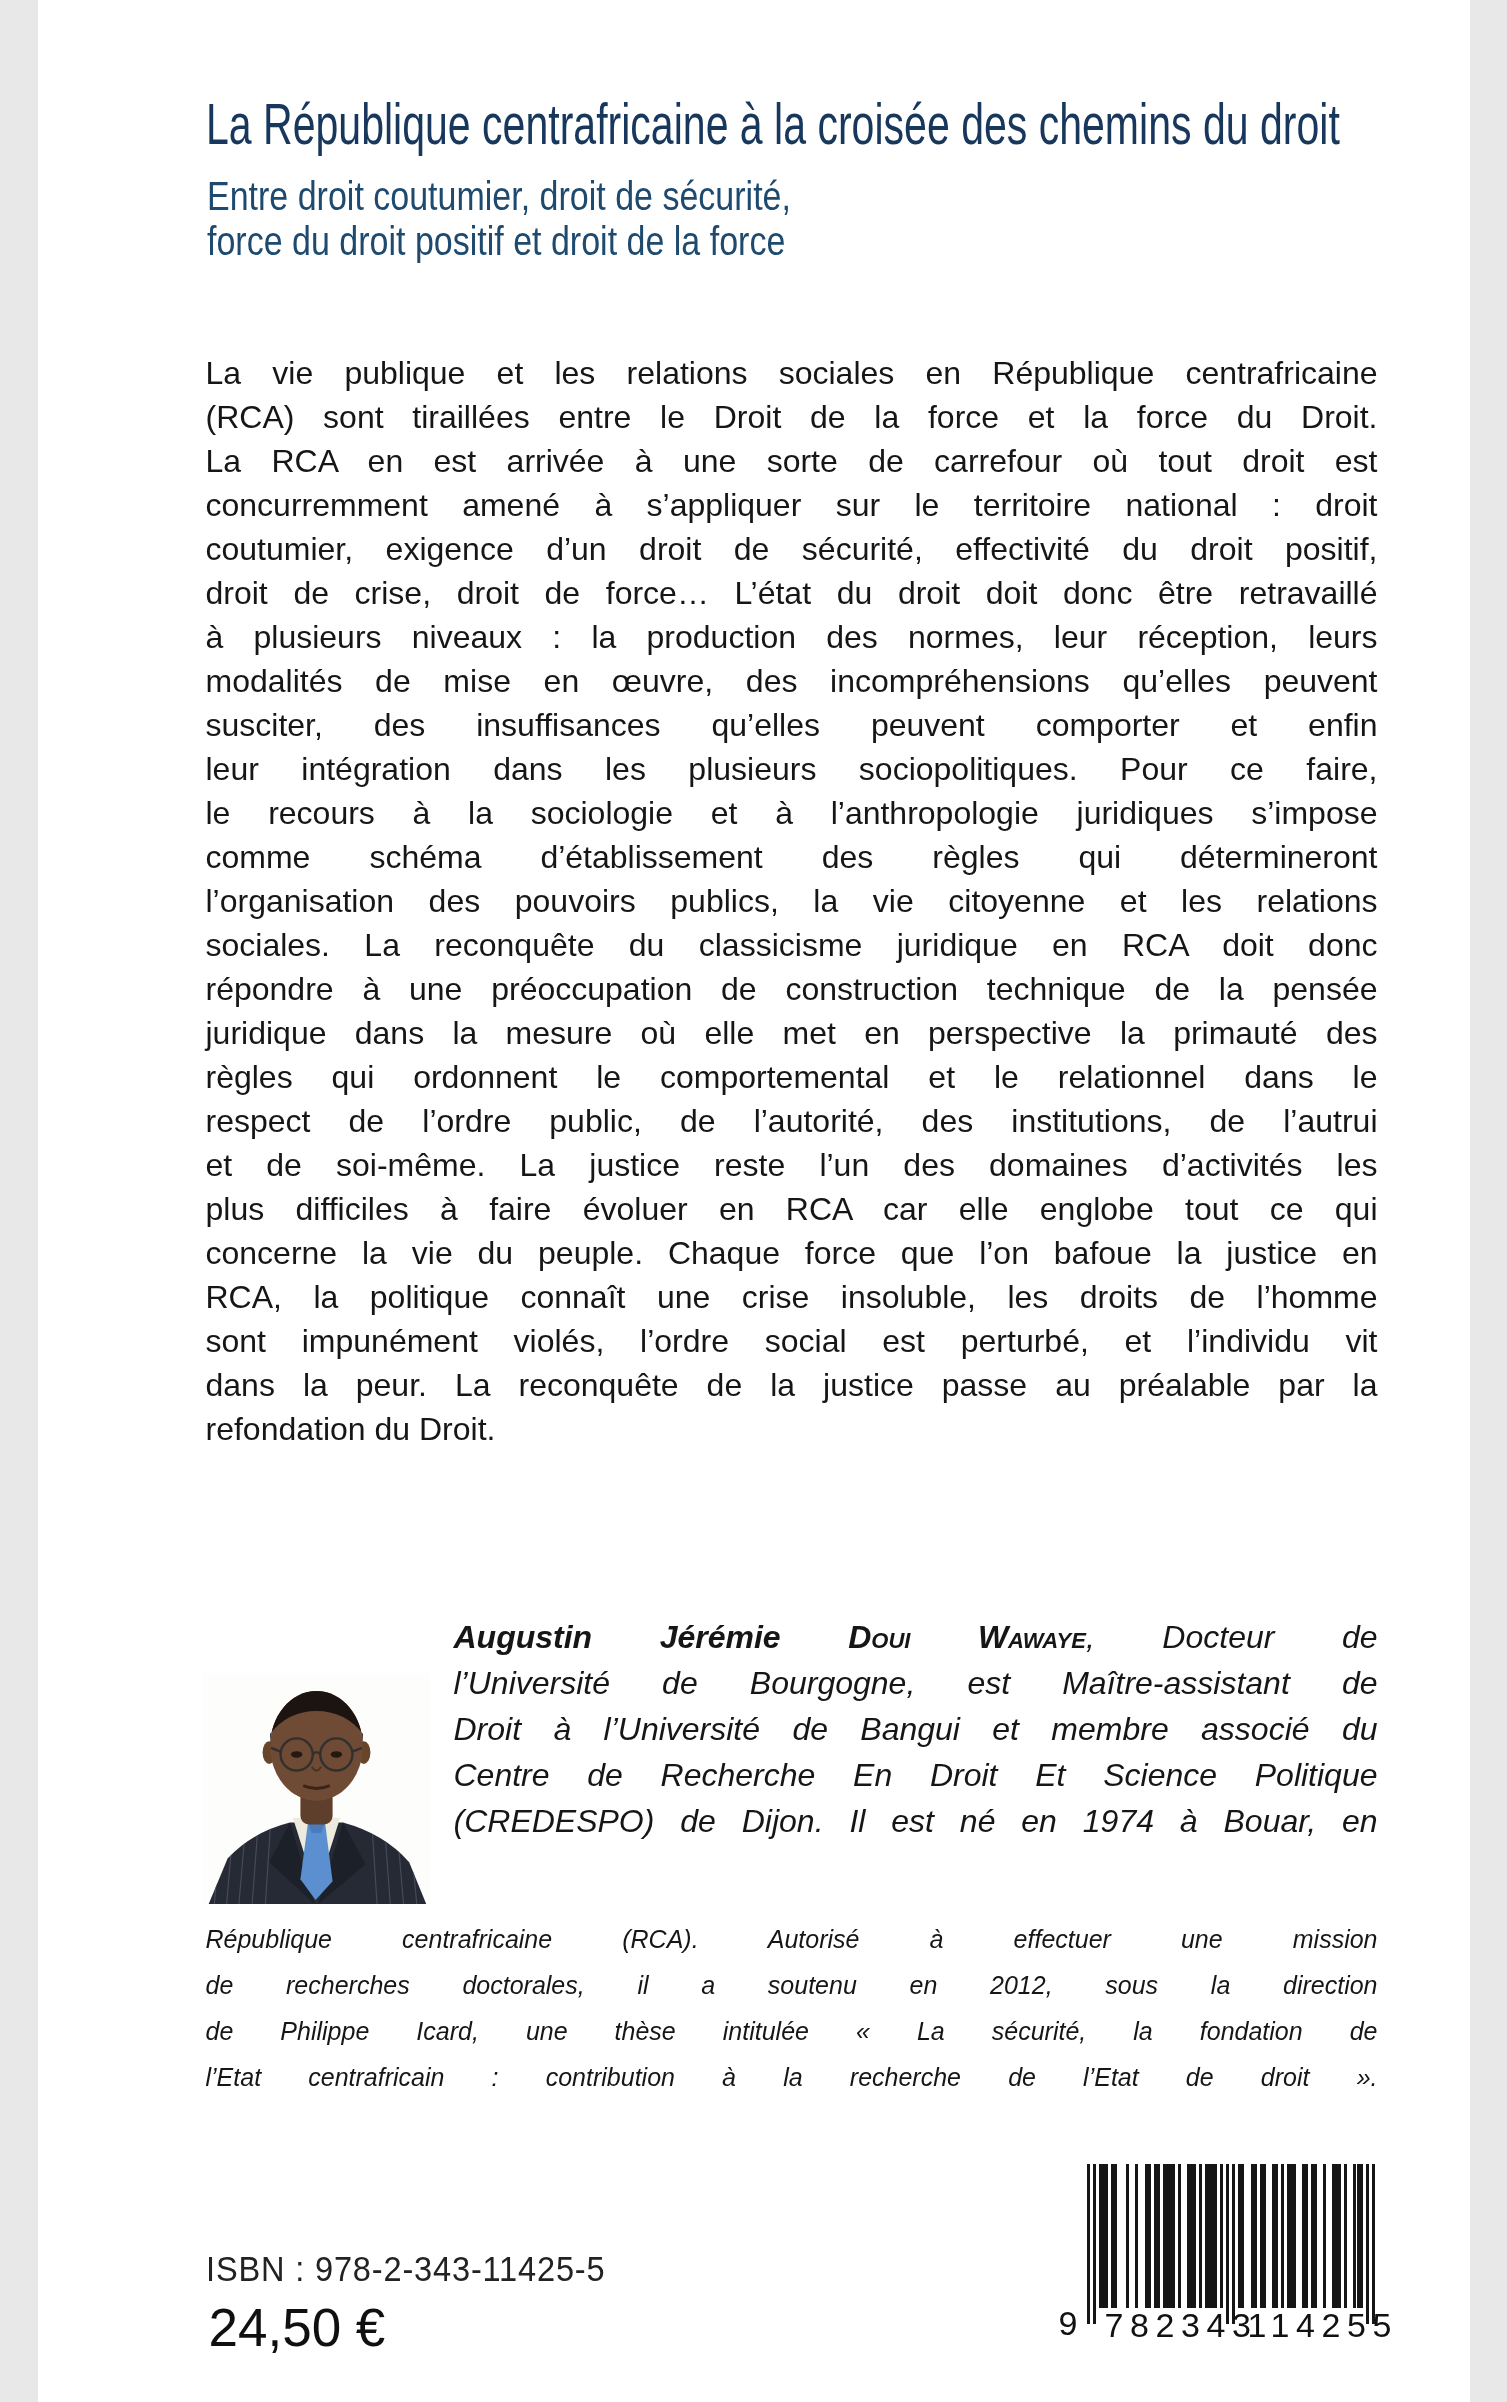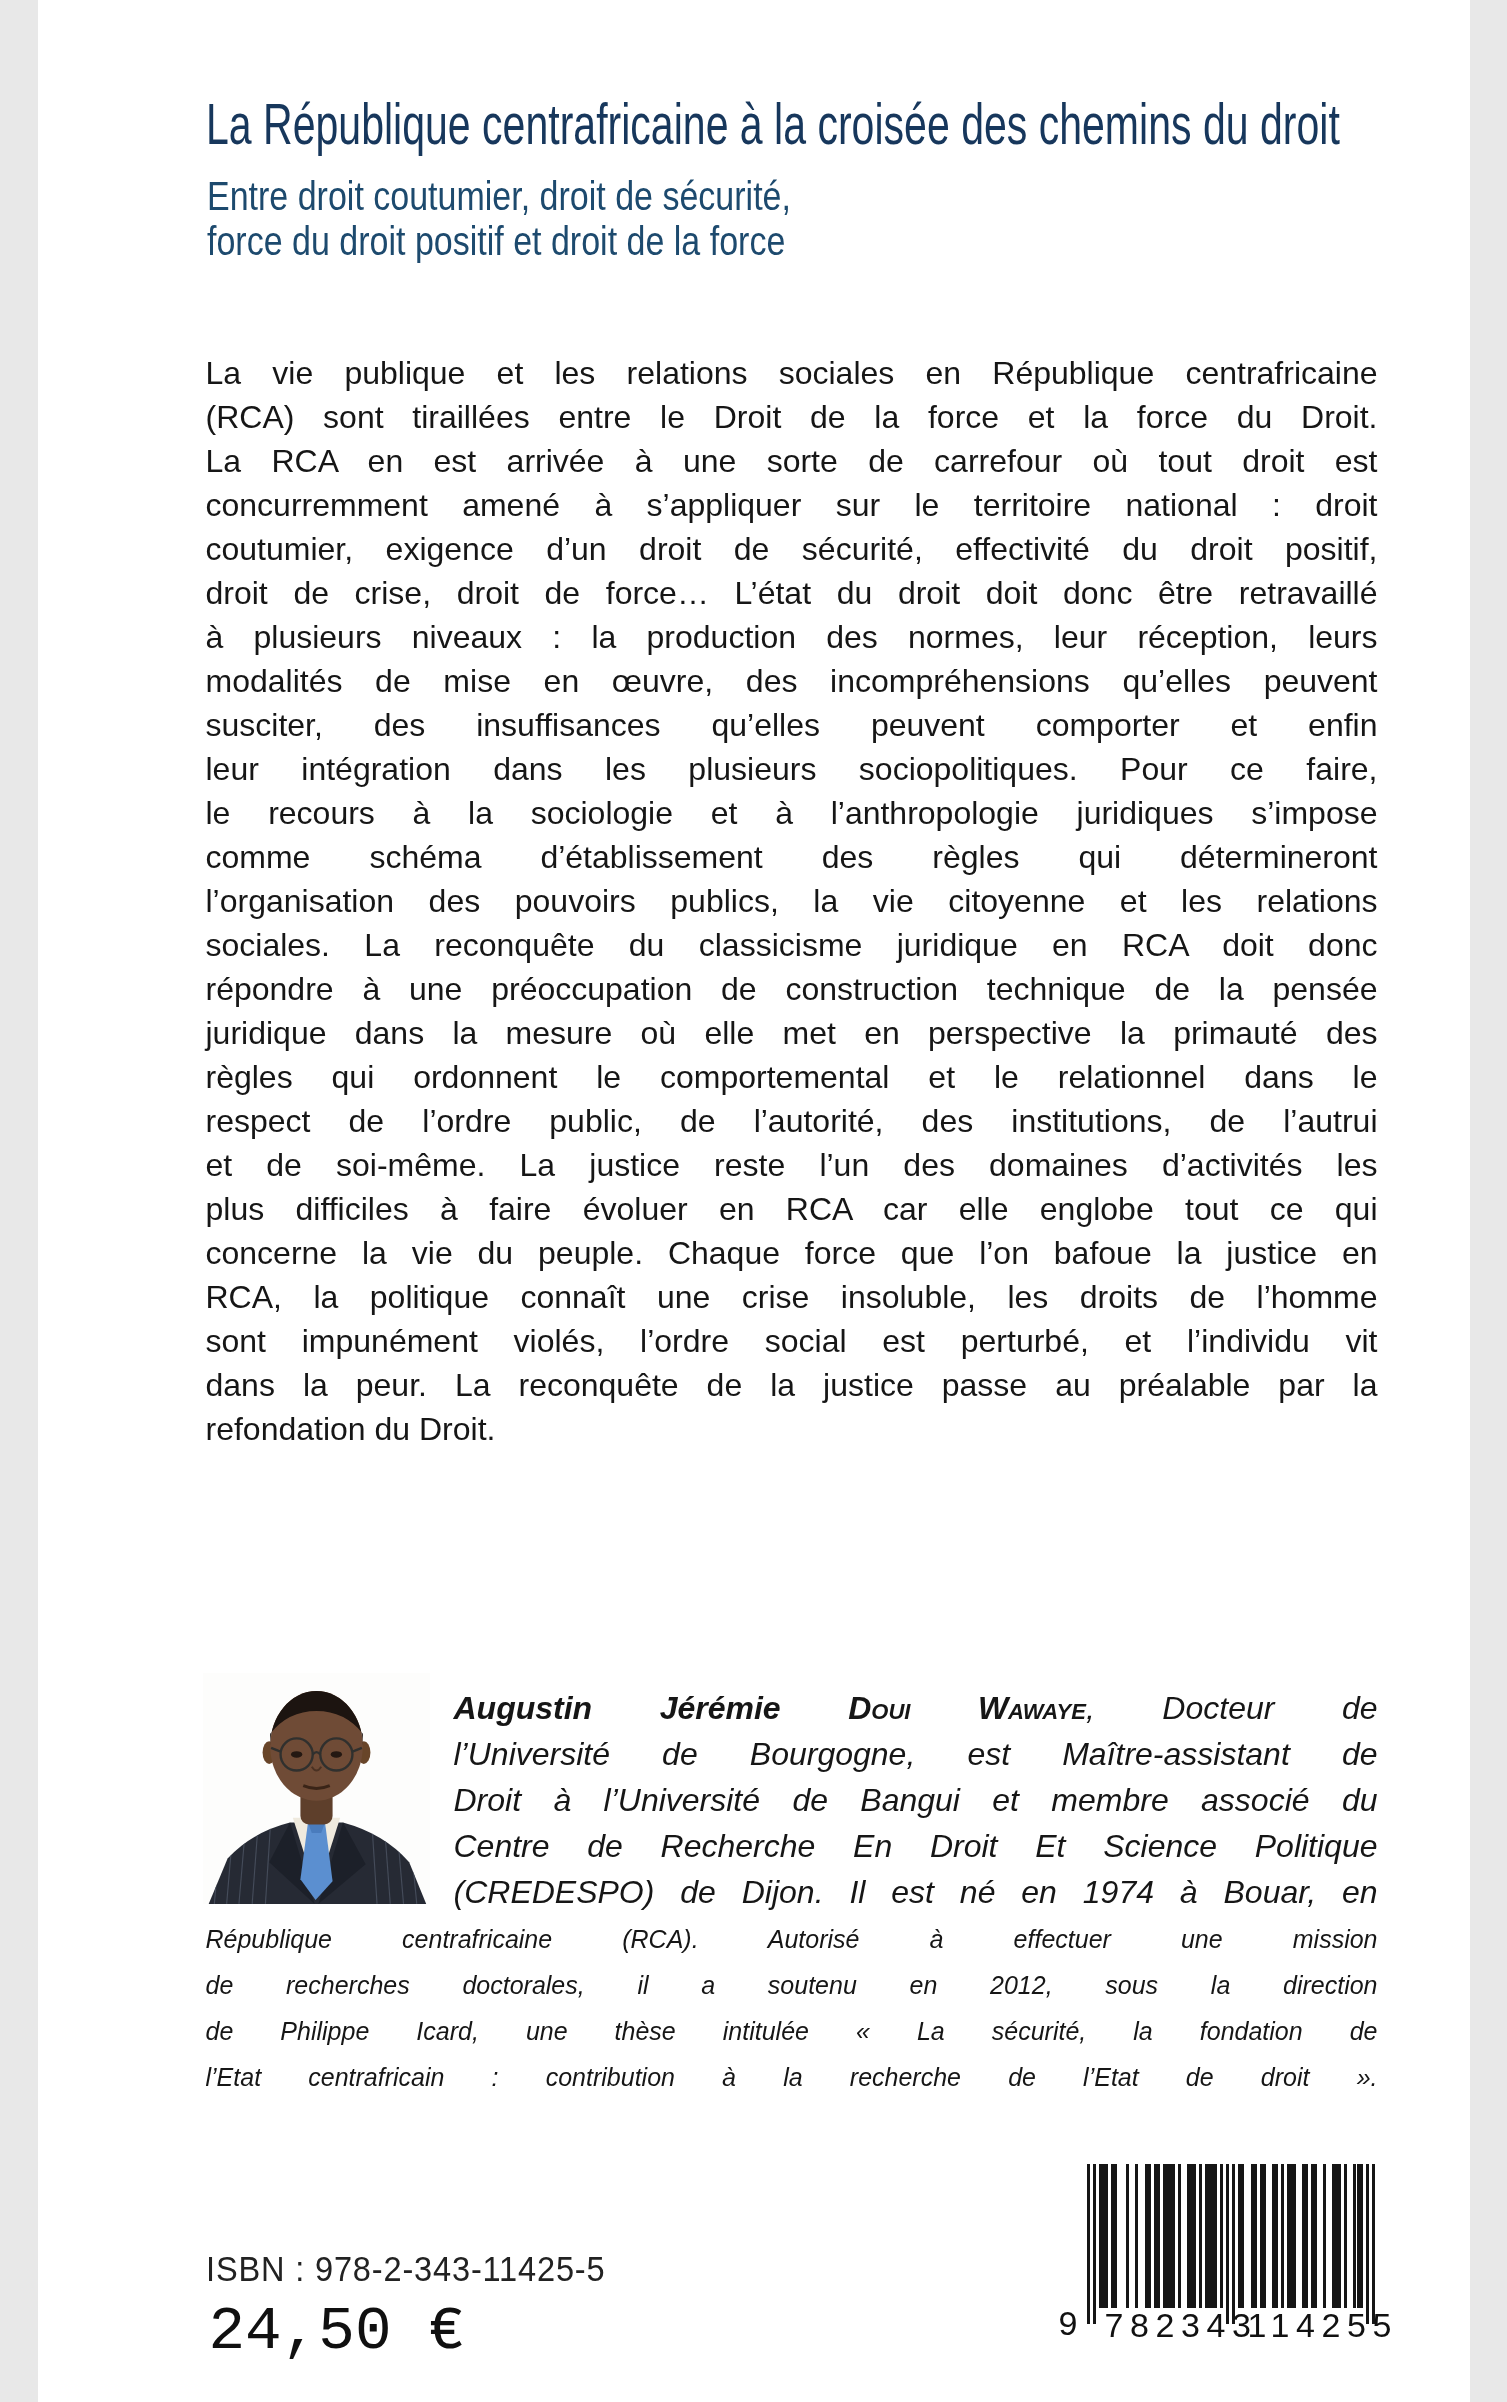--- a/index.html
+++ b/index.html
@@ -22,39 +22,39 @@
   
   .synopsis{
     position:absolute;left:168px;top:351px;width:1172px;
     font-size:32px;line-height:44px;color:#161616;
   }
   .syn-line{text-align:justify;text-align-last:justify;}
   .syn-line.last{text-align-last:left;}
   
   .bio-photo{position:absolute;left:165px;top:1673px;width:227px;height:231px;}
   .bio-narrow{
-    position:absolute;left:416px;top:1685px;width:924px;
+    position:absolute;left:416px;top:1614px;width:924px;
     font-size:32px;line-height:46px;font-style:italic;color:#161616;
   }
   .bio-wide{
     position:absolute;left:168px;top:1916px;width:1172px;
     font-size:25px;line-height:46px;font-style:italic;color:#161616;
   }
   .bio-line{text-align:justify;text-align-last:justify;}
   .bio-name{font-weight:bold;}
   .caps{font-variant:small-caps;}
   
   .isbn{
     position:absolute;left:168px;top:2249px;font-size:35px;color:#222;
     letter-spacing:0.9px;white-space:nowrap;
     transform:scaleX(.93);transform-origin:0 0;
   }
   .price{
     position:absolute;left:171px;top:2297px;
-    font-family:Liberation Mono, monospace;font-size:61px;color:#101010;
+    font-family:Liberation Sans, sans-serif;font-size:53px;color:#101010;
   }
   
   .barcode{position:absolute;left:1021px;top:2164px;width:350px;height:185px;}
   .bc-bars{position:absolute;left:28px;top:0;width:291px;height:160px;}
   .bc-bar{position:absolute;top:0;background:#151515;}
   .bc-digit{position:absolute;font-size:34px;color:#111;white-space:nowrap;}
   .bc-lead{left:0;top:140px;}
   .bc-left{left:46px;top:142px;letter-spacing:6.6px;}
   .bc-right{left:189px;top:142px;letter-spacing:6.6px;}
 </style>

